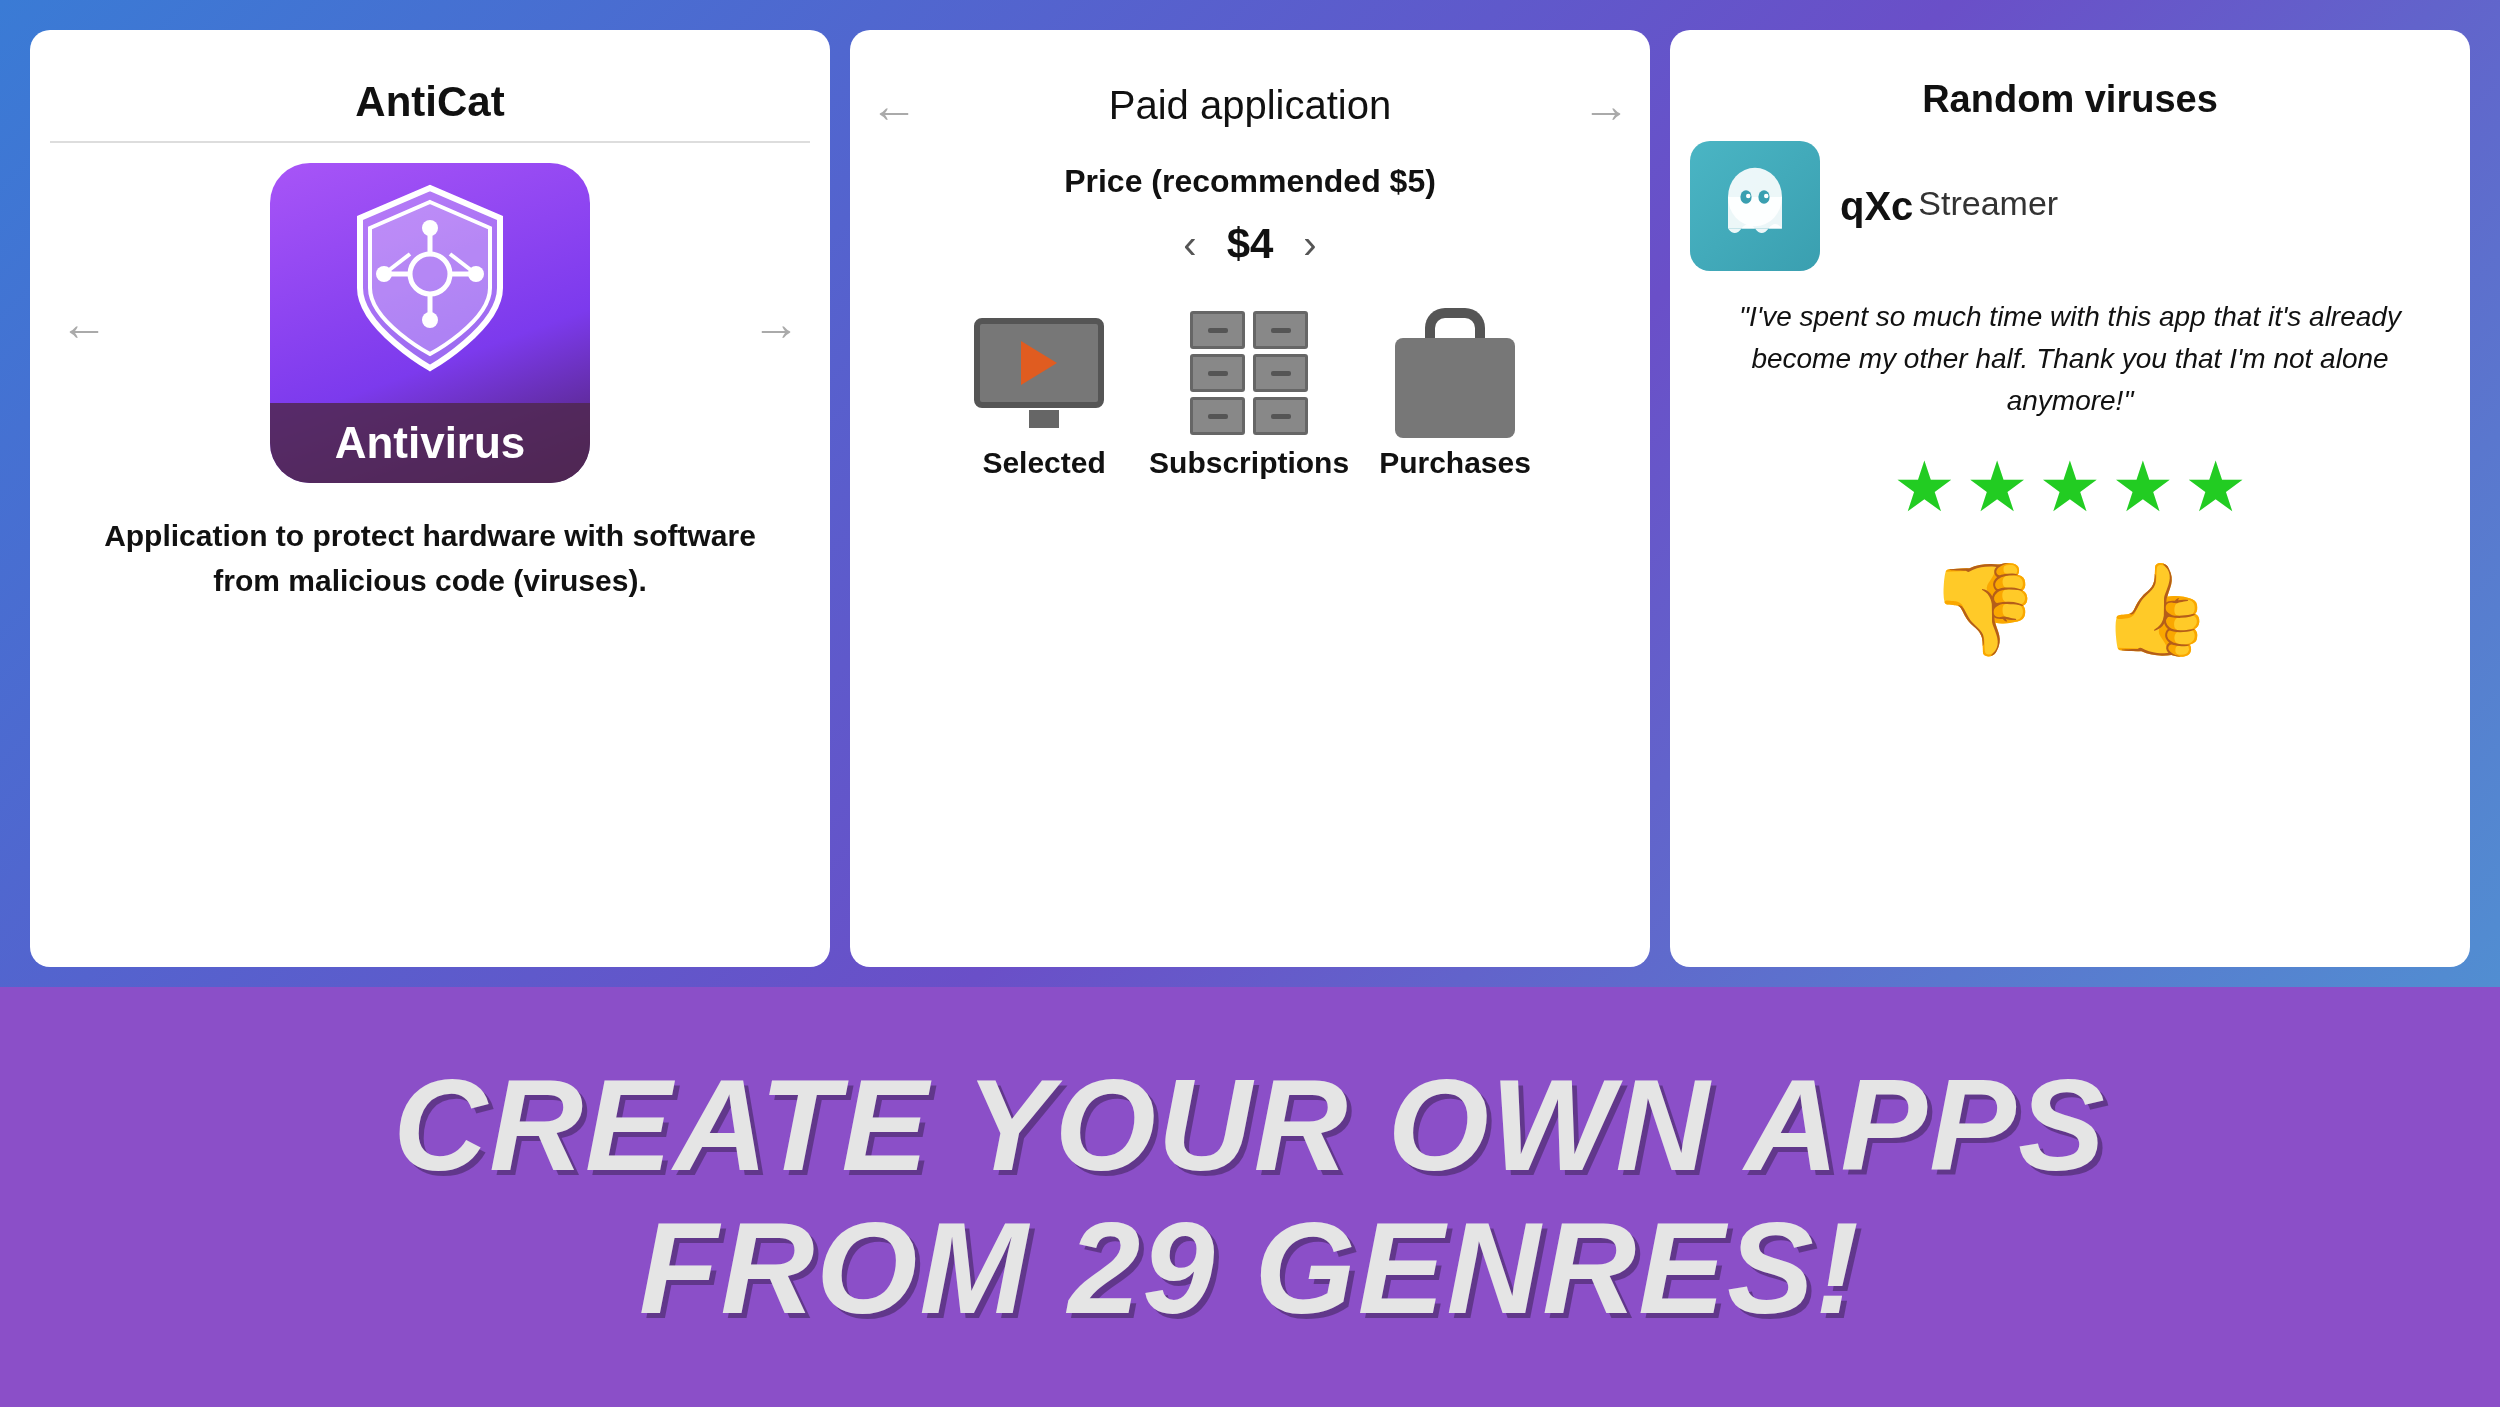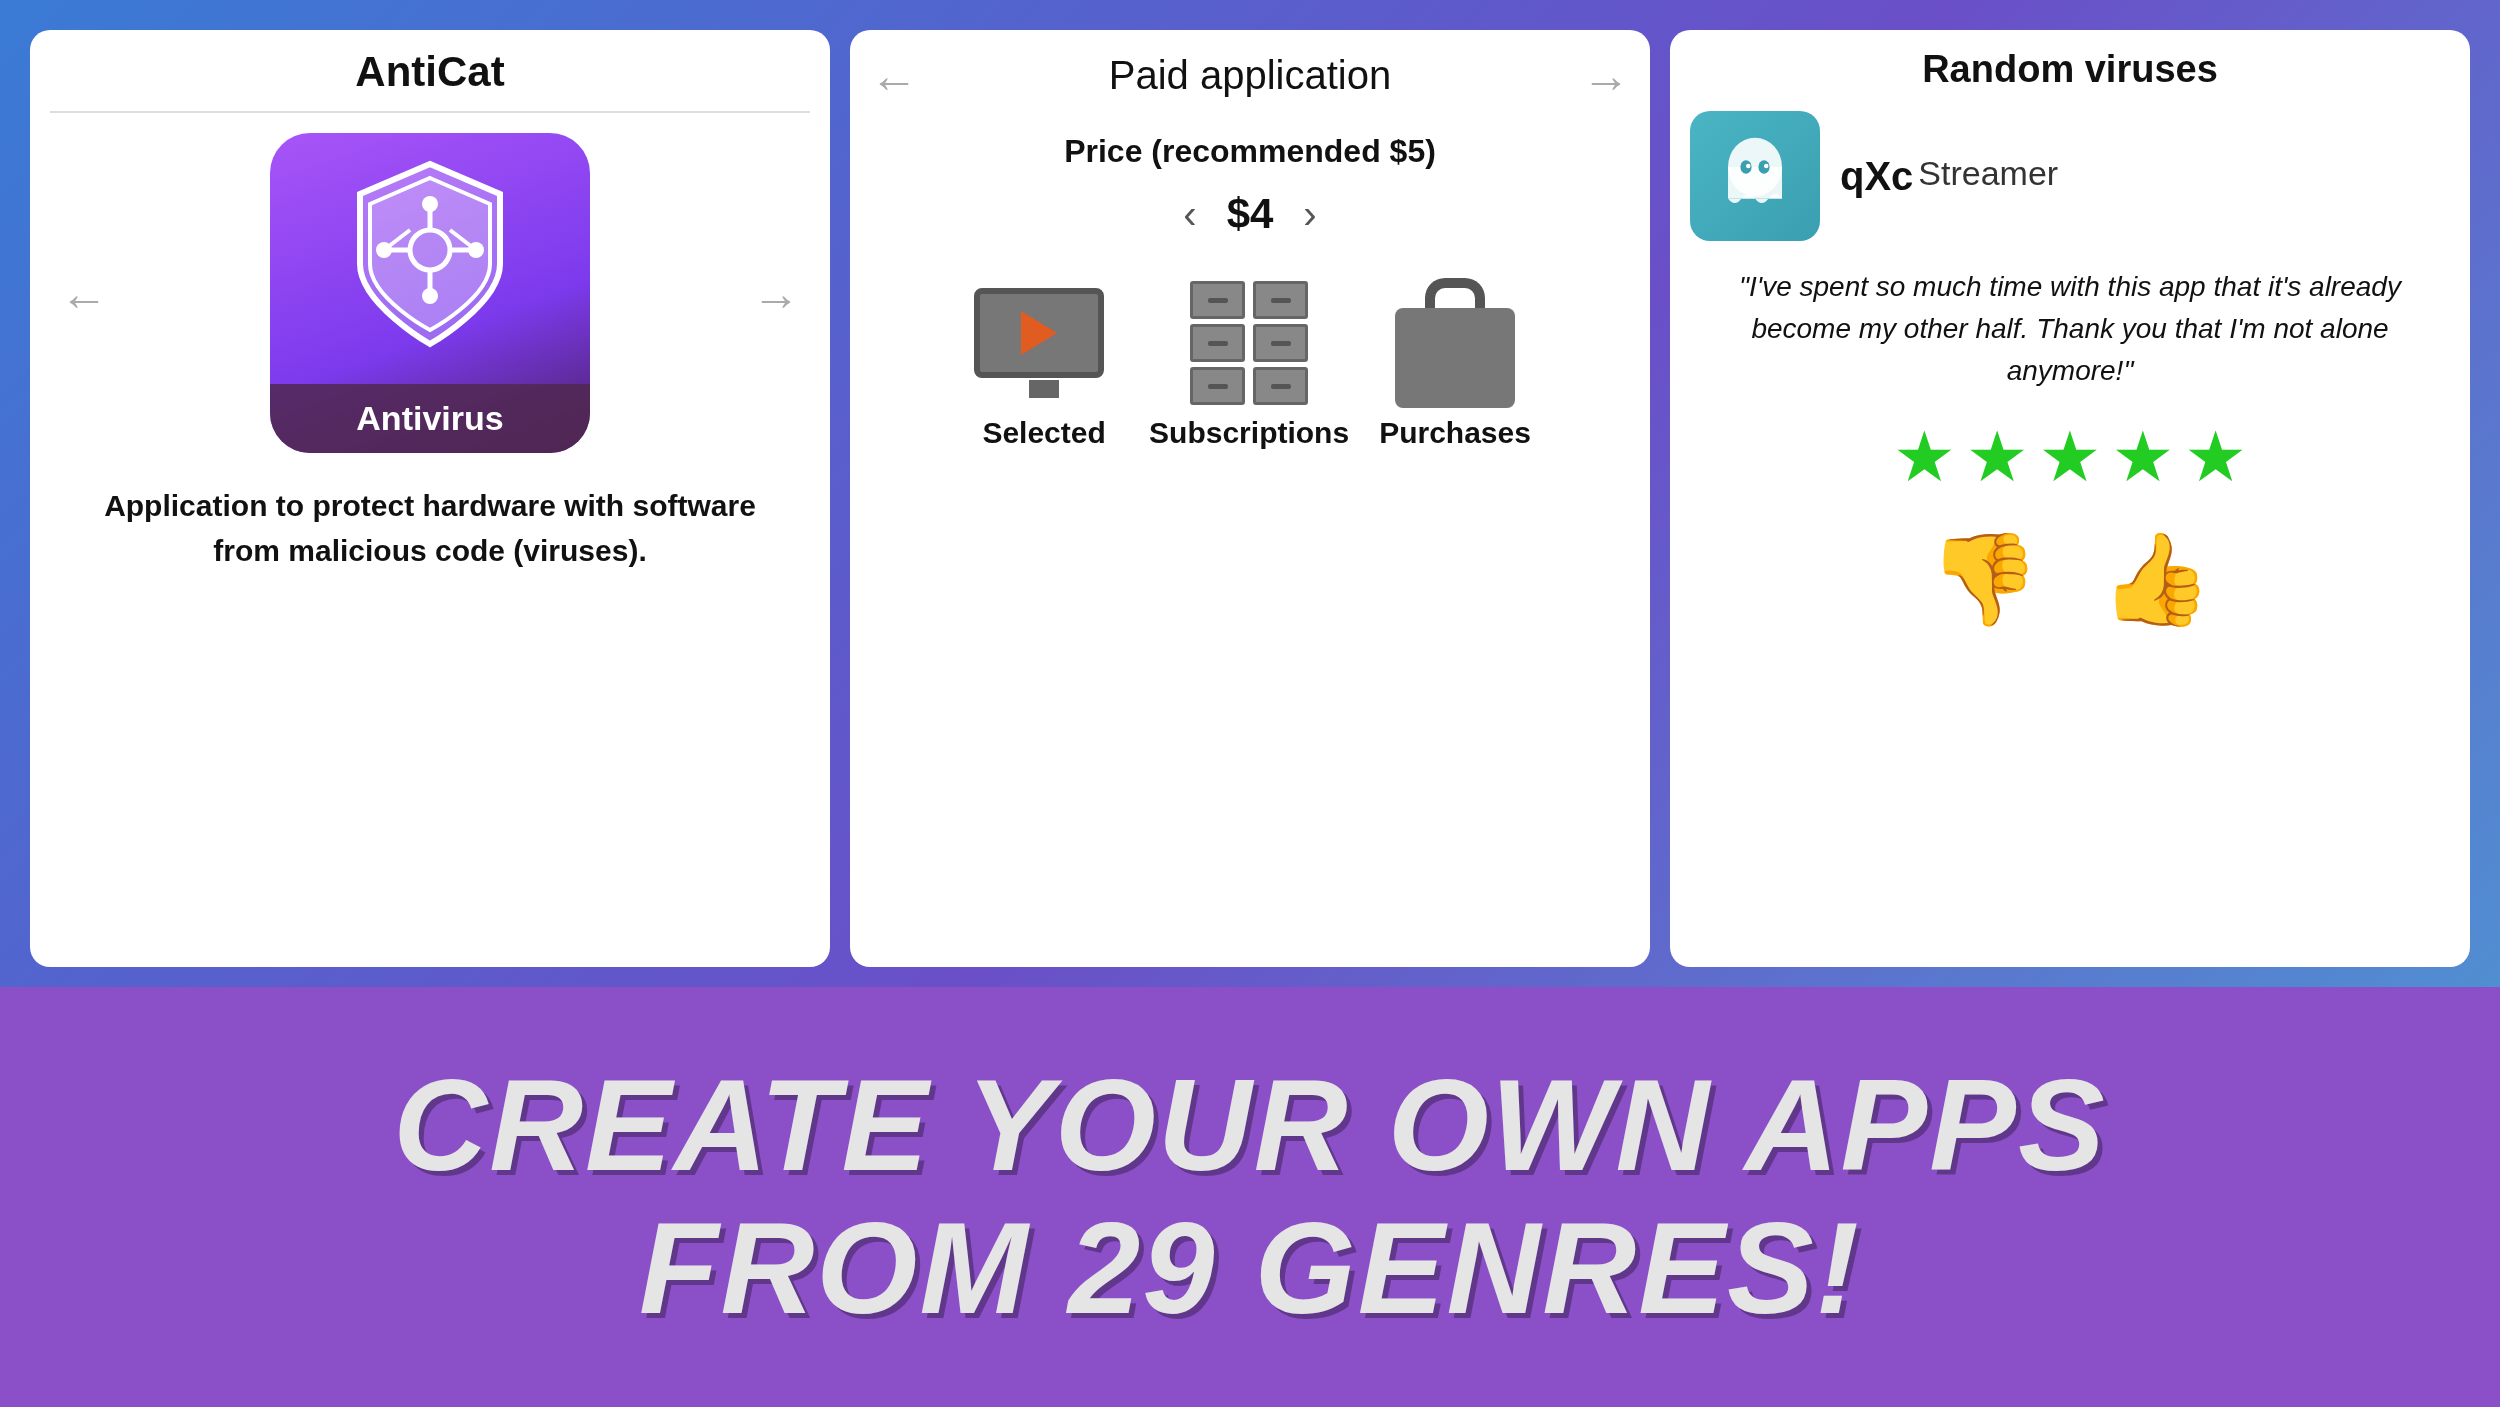--- a/index.html
+++ b/index.html
@@ -20,21 +20,21 @@
       gap: 20px;
     }
 
     .card {
       background: #ffffff;
       border-radius: 20px;
       flex: 1;
       display: flex;
       flex-direction: column;
       align-items: center;
-      padding: 18px 20px;
+      padding: 48px 20px;
       position: relative;
       overflow: hidden;
     }
 
     
     .card-1 .card-title {
       font-size: 42px;
       font-weight: bold;
       color: #111;
       margin-bottom: 15px;
@@ -83,21 +83,21 @@
       height: 200px;
     }
     .app-label-bar {
       background: rgba(80, 40, 80, 0.85);
       width: 100%;
       text-align: center;
       padding: 15px 0;
     }
     .app-label-bar span {
       color: white;
-      font-size: 34px;
+      font-size: 44px;
       font-weight: bold;
     }
     .app-description {
       margin-top: 30px;
       font-size: 30px;
       font-weight: bold;
       color: #111;
       text-align: center;
       line-height: 1.5;
       padding: 0 20px;

